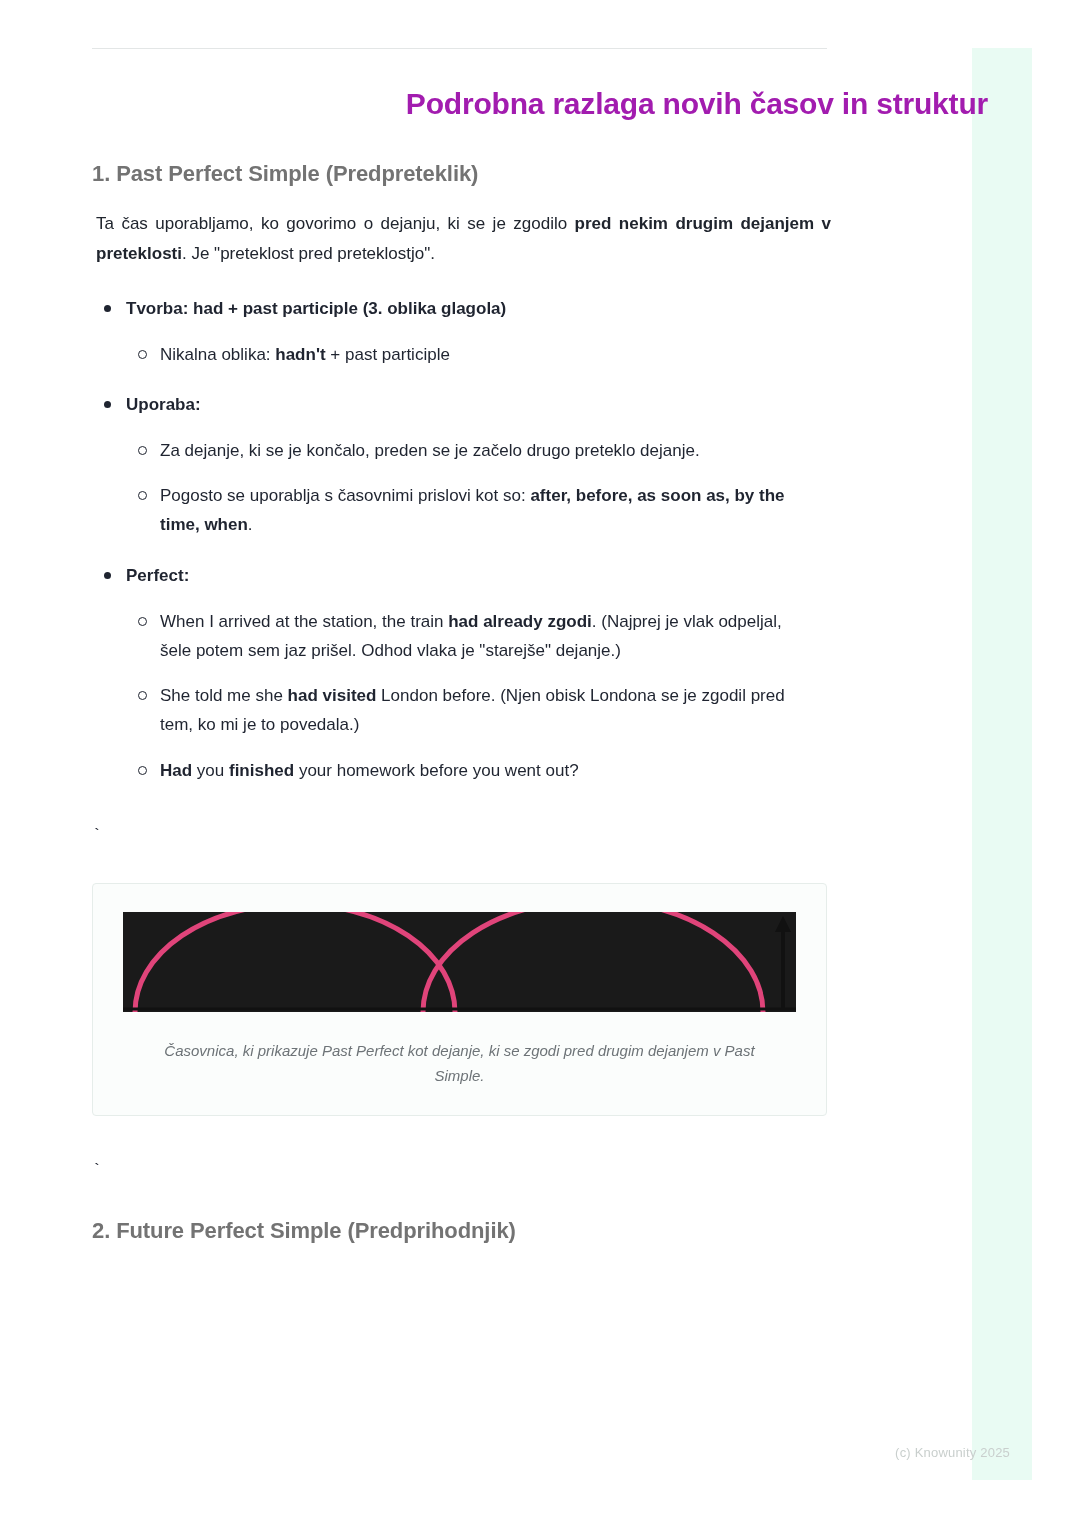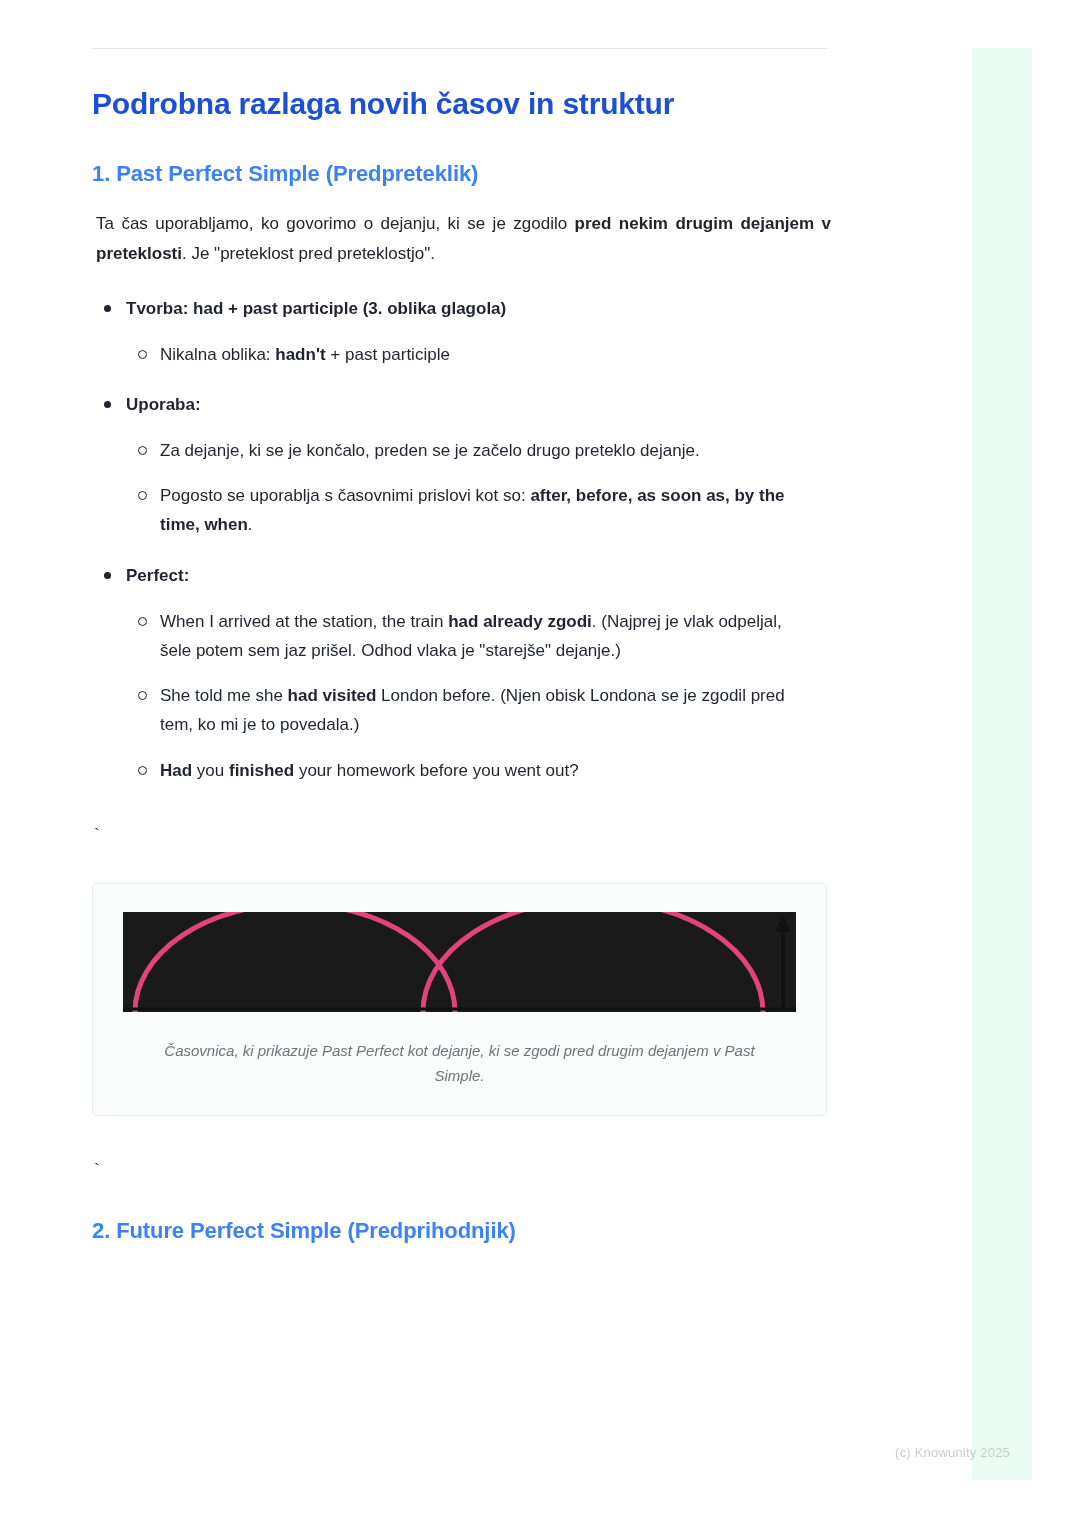--- a/index.html
+++ b/index.html
@@ -37,29 +37,30 @@
   .top-rule {
     margin-top: 48px;
     border-top: 1px solid #e3e6e6;
     width: 735px;
   }
 
   h1.doc-title {
     font-size: 30px;
     line-height: 1.25;
     font-weight: 700;
-    color: #1d4ed8;
+    color: #a21caf;
     margin: 36px 0 0 0;
     letter-spacing: -0.2px;
+    text-align: right;
   }
 
   h2.section-title {
     font-size: 22px;
     font-weight: 700;
-    color: #3b82f6;
+    color: #737373;
     margin: 38px 0 0 0;
     letter-spacing: -0.1px;
   }
 
   p.para {
     font-size: 17px;
     line-height: 1.78;
     margin: 22px 0 0 4px;
     width: 735px;
     text-align: justify;

